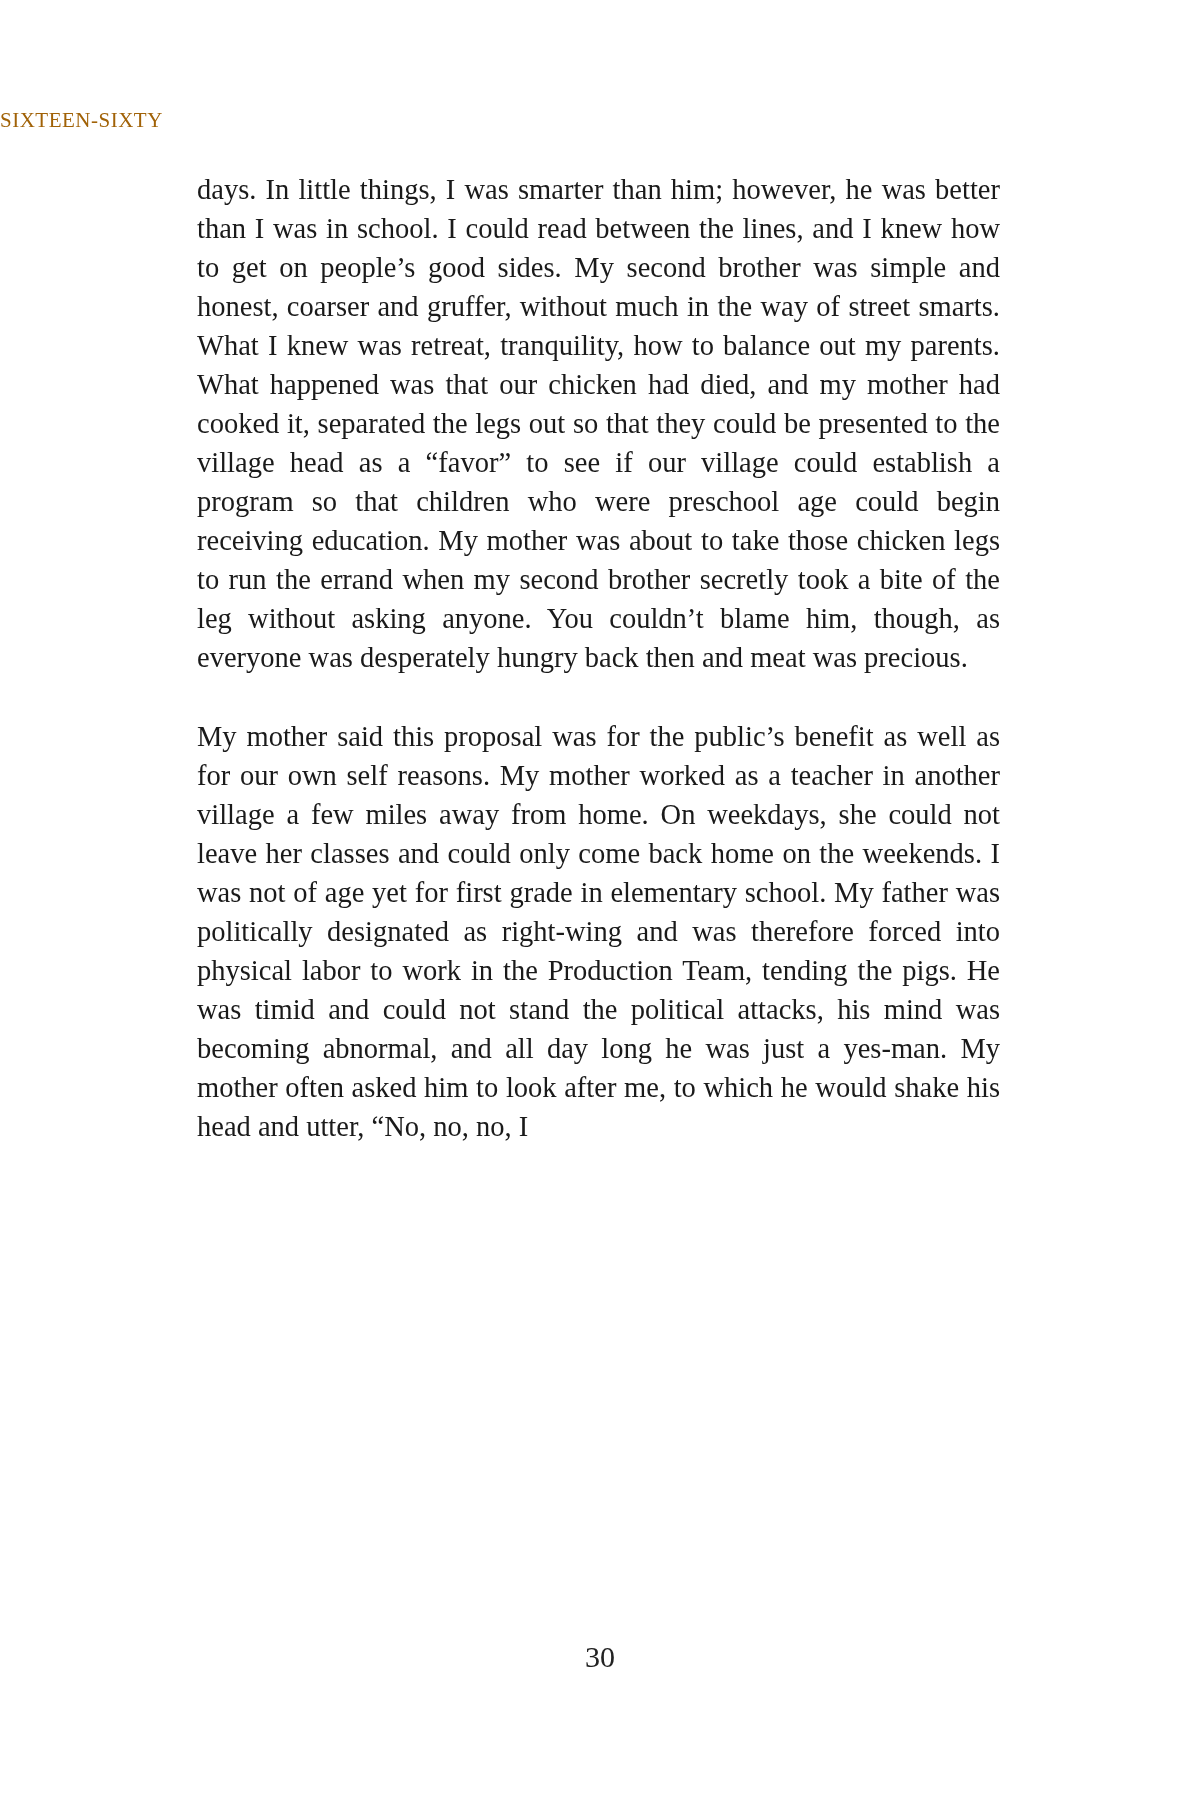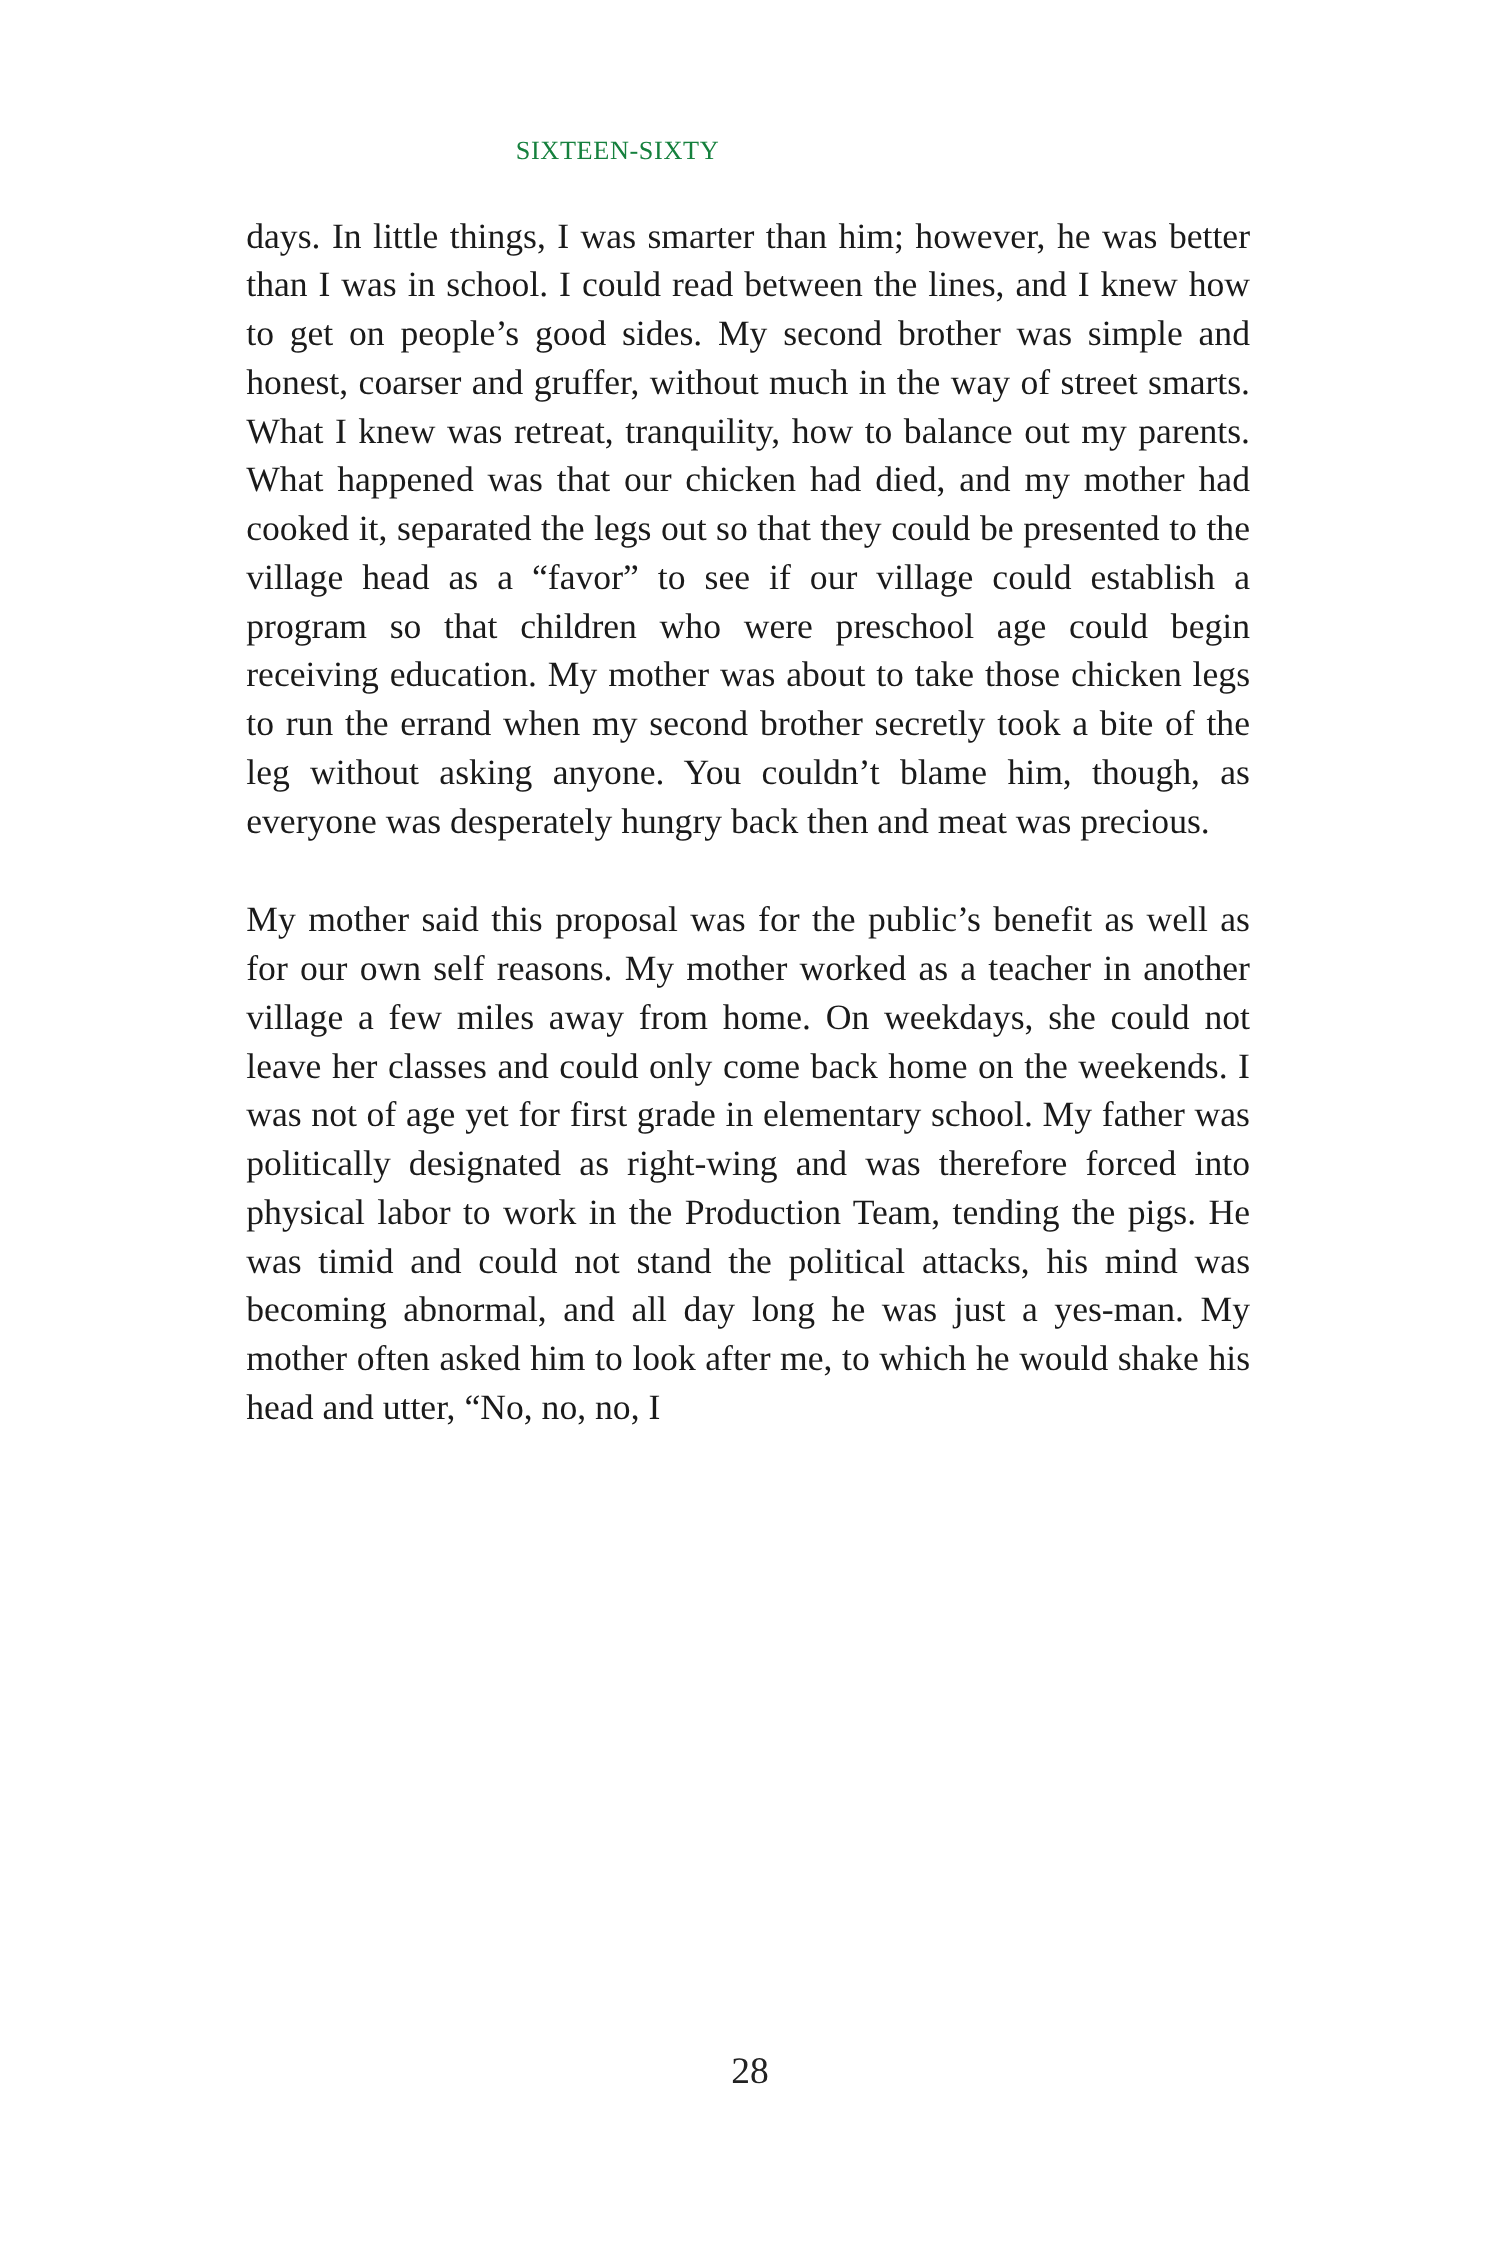--- a/index.html
+++ b/index.html
@@ -13,24 +13,24 @@
       position: relative;
       overflow: hidden;
       font-family: "Liberation Serif", "DejaVu Serif", serif;
       color: #1a1a1a;
     }
     .running-head {
       position: absolute;
       top: 108px;
       left: 0;
       width: 988px;
-      text-align: center;
+      text-align: left;
       font-size: 21px;
       letter-spacing: 0.5px;
-      color: #15803d;
+      color: #a16207;
     }
     .text-block {
       position: absolute;
       top: 170px;
       left: 197px;
       width: 803px;
     }
     .para {
       margin: 0;
       font-size: 28.5px;
@@ -55,13 +55,13 @@
 </head>
 <body>
 
 <div class="running-head">SIXTEEN-SIXTY</div>
 
 <div class="text-block">
   <p class="para">days. In little things, I was smarter than him; however, he was better than I was in school. I could read between the lines, and I knew how to get on people’s good sides. My second brother was simple and honest, coarser and gruffer, without much in the way of street smarts. What I knew was retreat, tranquility, how to balance out my parents. What happened was that our chicken had died, and my mother had cooked it, separated the legs out so that they could be presented to the village head as a “favor” to see if our village could establish a program so that children who were preschool age could begin receiving education. My mother was about to take those chicken legs to run the errand when my second brother secretly took a bite of the leg without asking anyone. You couldn’t blame him, though, as everyone was desperately hungry back then and meat was precious.</p>
   <p class="para">My mother said this proposal was for the public’s benefit as well as for our own self reasons. My mother worked as a teacher in another village a few miles away from home. On weekdays, she could not leave her classes and could only come back home on the weekends. I was not of age yet for first grade in elementary school. My father was politically designated as right-wing and was therefore forced into physical labor to work in the Production Team, tending the pigs. He was timid and could not stand the political attacks, his mind was becoming abnormal, and all day long he was just a yes-man. My mother often asked him to look after me, to which he would shake his head and utter, “No, no, no, I</p>
 </div>
 
-<div class="page-number">28</div>
+<div class="page-number">30</div>
 
 </body></html>

